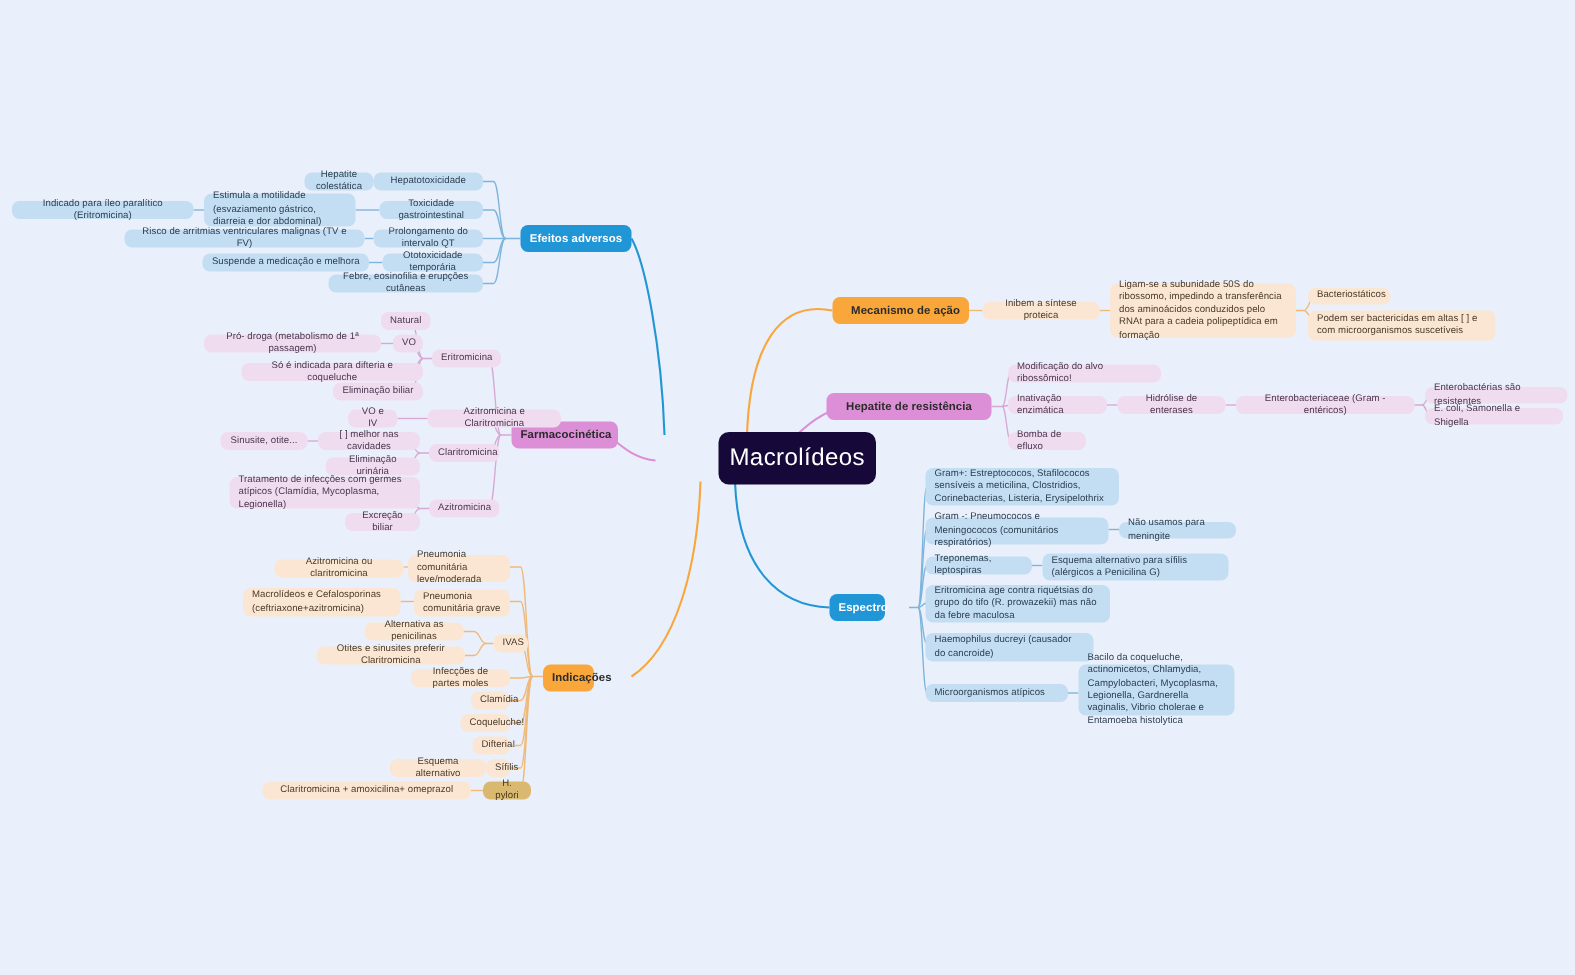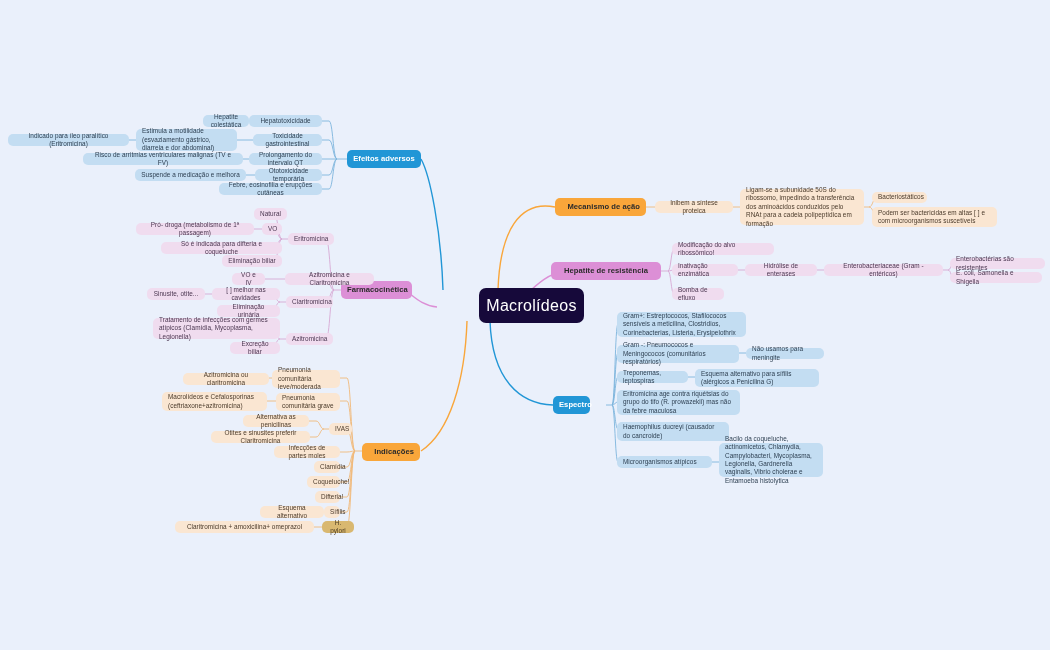--- a/index.html
+++ b/index.html
@@ -237,21 +237,21 @@
   <div class="node pink tc" style="left:286px;top:333px;width:47px;height:12px;">
     <span>Azitromicina</span>
   </div>
   <div class="node pink tl" style="left:153px;top:318px;width:127px;height:21px;">
     <span>Tratamento de infecções com germes atípicos (Clamídia, Mycoplasma, Legionella)</span>
   </div>
   <div class="node pink tc" style="left:230px;top:342px;width:50px;height:12px;">
     <span>Excreção biliar</span>
   </div>
 
-  <div class="node main-orange" style="left:362px;top:443px;width:58px;height:18px;">
+  <div class="node main-orange" style="left:362px;top:443px;width:34px;height:18px;">
     <span>Indicações</span>
   </div>
 
   <div class="node orange tl" style="left:272px;top:370px;width:68px;height:18px;">
     <span>Pneumonia comunitária leve/moderada</span>
   </div>
   <div class="node orange tc" style="left:183px;top:373px;width:86px;height:12px;">
     <span>Azitromicina ou claritromicina</span>
   </div>
 

